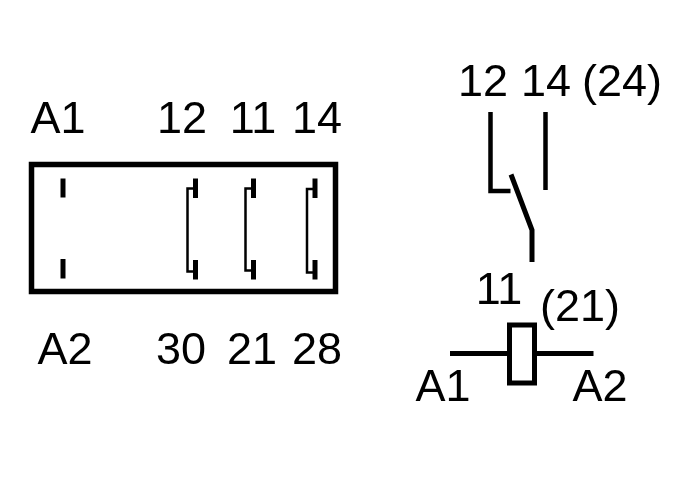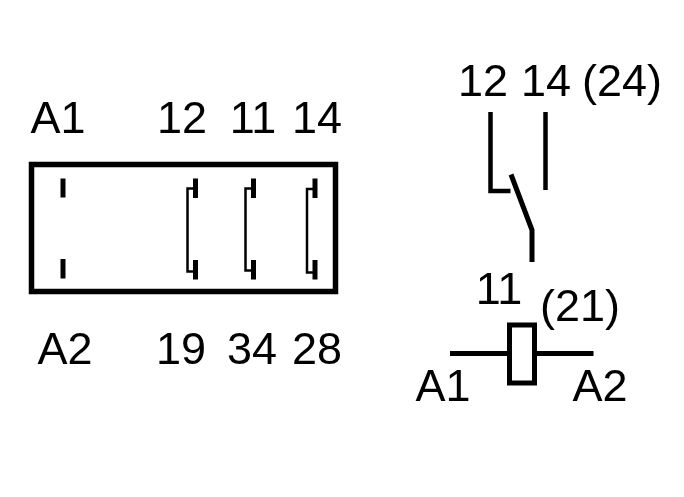--- a/index.html
+++ b/index.html
@@ -74,22 +74,22 @@
       <rect x="509.5" y="325" width="25" height="58" fill="#ffffff" stroke="#000000" stroke-width="5"></rect>
     </g>
   </svg>
 
   <div class="lbl" style="left:58px;  top:117px;">A1</div>
   <div class="lbl" style="left:182px; top:117px;">12</div>
   <div class="lbl" style="left:253px; top:117px;">11</div>
   <div class="lbl" style="left:317px; top:117px;">14</div>
 
   <div class="lbl" style="left:65px;  top:348px;">A2</div>
-  <div class="lbl" style="left:181px; top:348px;">19</div>
-  <div class="lbl" style="left:252px; top:348px;">34</div>
+  <div class="lbl" style="left:181px; top:348px;">30</div>
+  <div class="lbl" style="left:252px; top:348px;">21</div>
   <div class="lbl" style="left:317px; top:348px;">28</div>
 
   <div class="lbl" style="left:483px; top:80px;">12</div>
   <div class="lbl" style="left:546px; top:80px;">14</div>
   <div class="lbl" style="left:622px; top:80px;">(24)</div>
 
   <div class="lbl" style="left:499px; top:288px;">11</div>
   <div class="lbl" style="left:580px; top:305px;">(21)</div>
 
   <div class="lbl" style="left:443px; top:385px;">A1</div>

